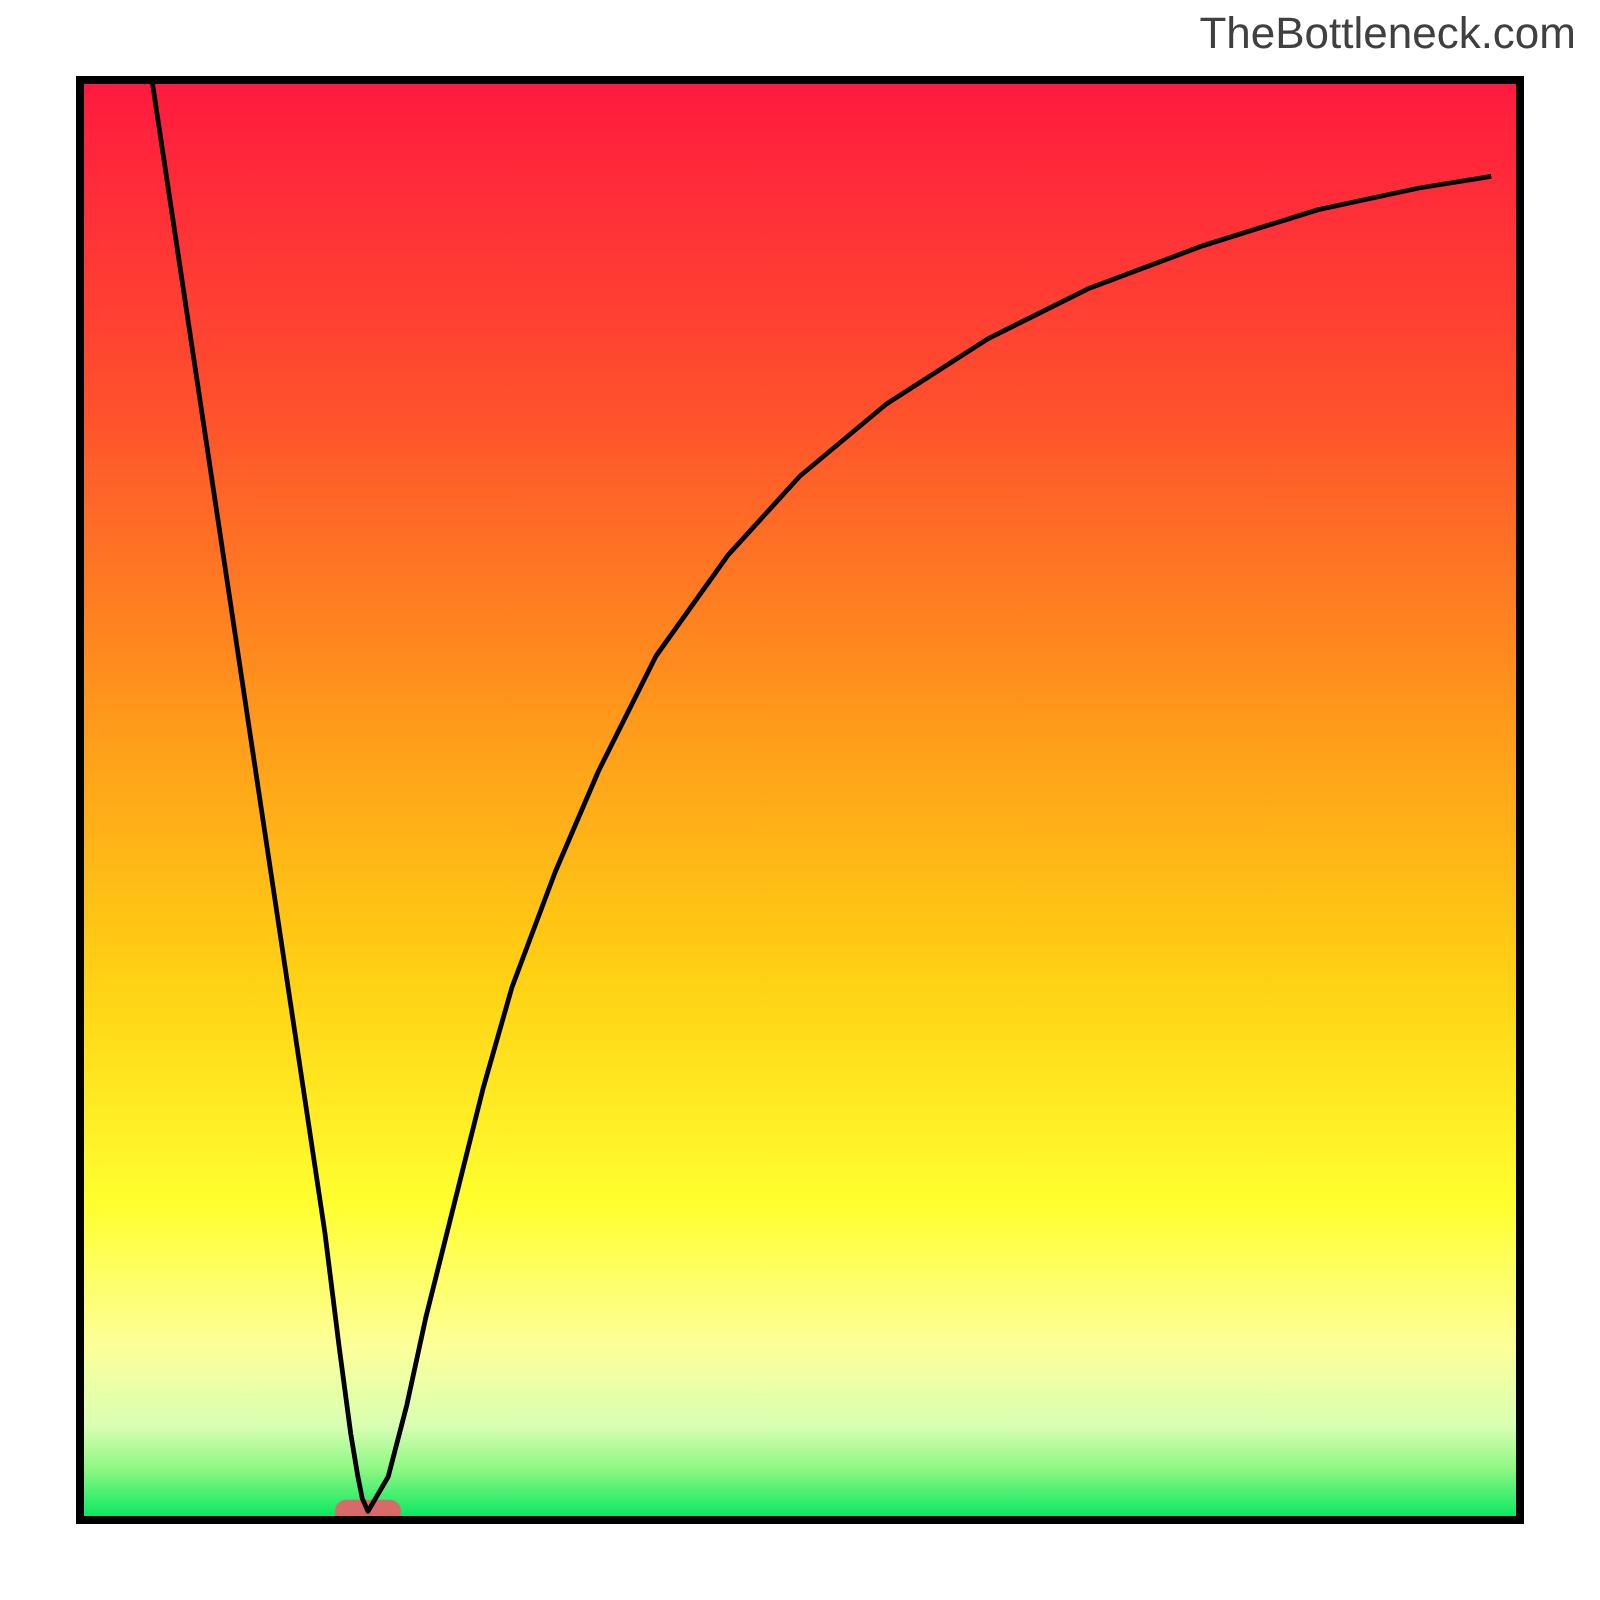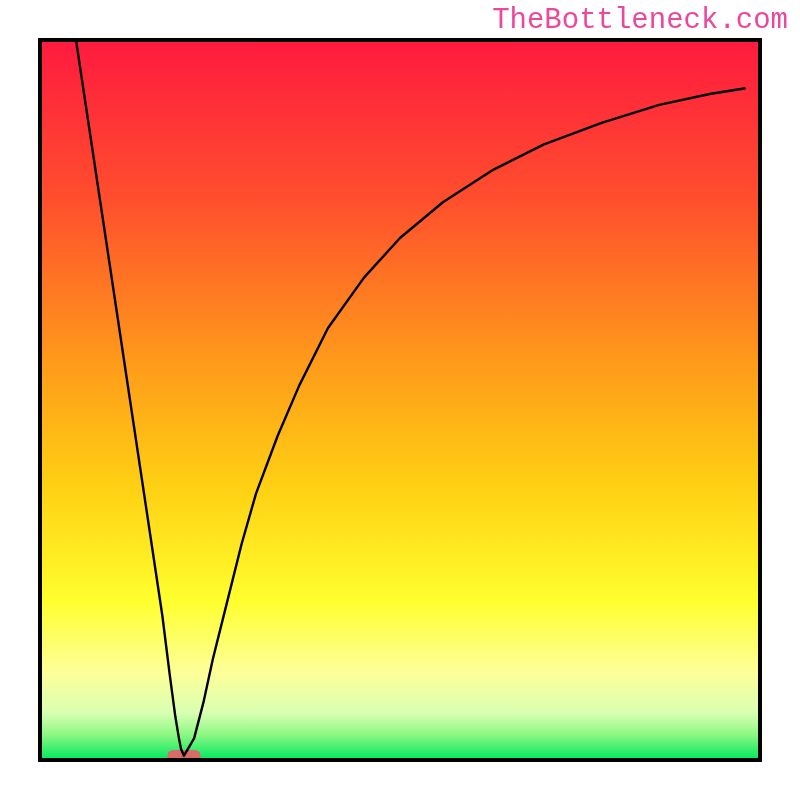--- a/index.html
+++ b/index.html
@@ -12,23 +12,23 @@
   }
   .chart-container {
     position: relative;
     width: 800px;
     height: 800px;
   }
   .watermark {
     position: absolute;
     top: 4px;
     right: 12px;
-    font-family: Liberation Mono, monospace;
-    font-size: 29px;
-    color: #ec4899;
+    font-family: Liberation Sans, sans-serif;
+    font-size: 22px;
+    color: #404040;
     z-index: 3;
   }
   svg {
     display: block;
   }
 </style>
 </head>
 <body>
 
 <div class="chart-container">

